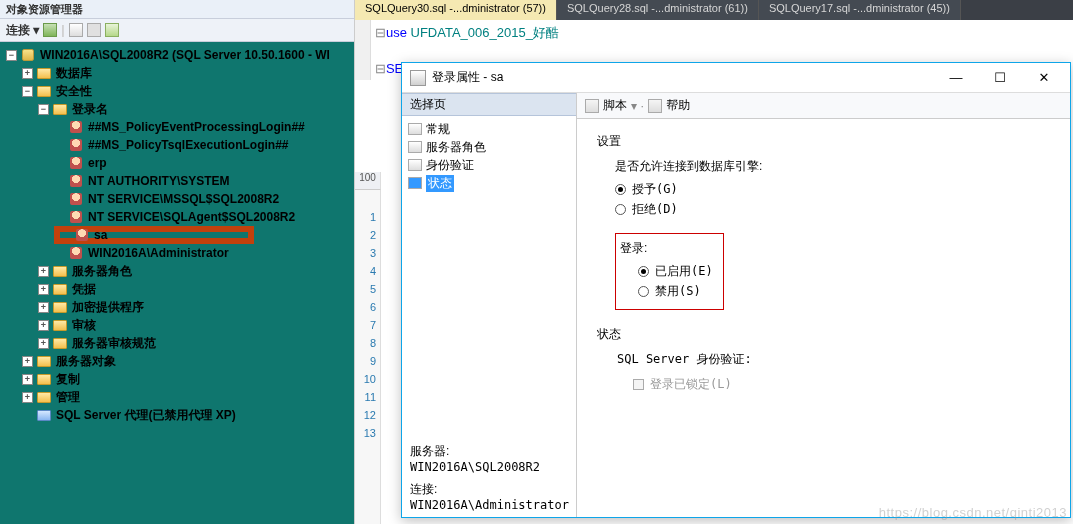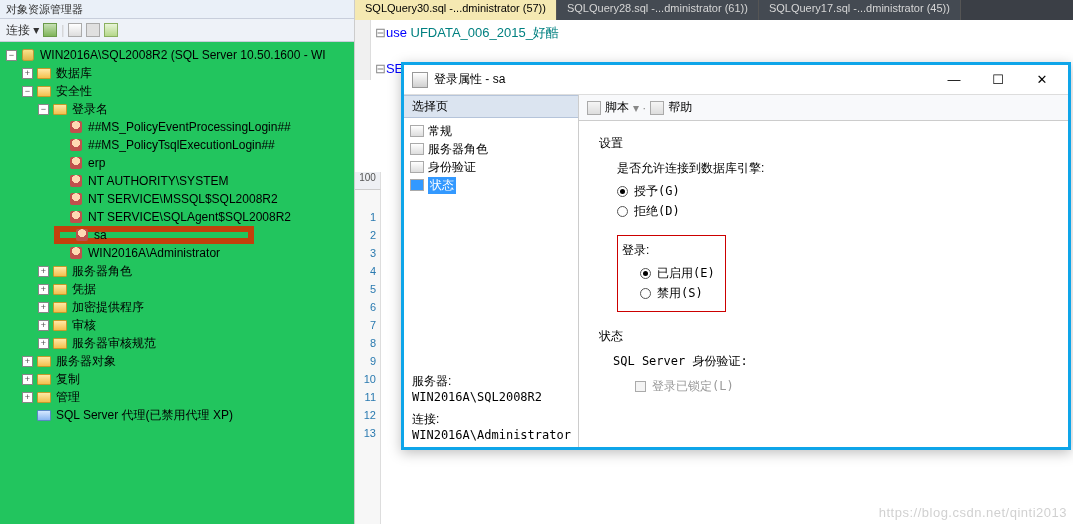--- a/index.html
+++ b/index.html
@@ -1,19 +1,19 @@
 <!DOCTYPE html>
 <html><head>
 <meta charset="utf-8">
 <style>
   * { box-sizing: border-box; font-family: "Microsoft YaHei", "Segoe UI", Tahoma, sans-serif; }
   body { margin: 0; width: 1073px; height: 524px; overflow: hidden; background: #fff; font-size: 12px; color: #000; position: relative; }
 
   
-  .left-panel { position: absolute; left: 0; top: 0; width: 355px; height: 524px; border-right: 1px solid #ccc; background: #22c55e; }
+  .left-panel { position: absolute; left: 0; top: 0; width: 355px; height: 524px; border-right: 1px solid #ccc; background: #0f766e; font-weight: bold; }
   .title-bar { height: 18px; background: #eaf0f8; padding: 2px 6px; font-size: 11px; color: #333; overflow: hidden; white-space: nowrap; }
   .toolbar { height: 24px; background: #eef2f8; border-top: 1px solid #c8cedb; border-bottom: 1px solid #c8cedb; padding: 2px 6px; display: flex; align-items: center; gap: 4px; color: #333; font-size: 12px; }
   .tb-icon { width: 14px; height: 14px; display: inline-block; }
   .tree { padding: 4px 0 4px 0; overflow: auto; height: calc(524px - 42px); }
   .node { display: flex; align-items: center; height: 18px; padding-right: 4px; white-space: nowrap; }
   .exp { width: 11px; height: 11px; border: 1px solid #888; background: #fff; margin-right: 3px; display: flex; align-items: center; justify-content: center; font-size: 9px; line-height: 9px; color: #555; flex: 0 0 auto; }
   .exp.blank { border: none; background: transparent; }
   .ind { display: inline-block; flex: 0 0 auto; }
   .nicon { width: 16px; height: 14px; margin-right: 4px; flex: 0 0 auto; display: flex; align-items: center; justify-content: center; }
   .folder { width: 14px; height: 11px; background: linear-gradient(#ffe9a6,#f4c04e); border: 1px solid #c79a2a; border-radius: 1px; }
@@ -32,21 +32,21 @@
   .gutter { position: absolute; left: 0; top: 0; width: 16px; height: 100%; background: #f0f0f0; border-right: 1px solid #ddd; }
   .code-line { line-height: 18px; white-space: pre; }
   .kw-blue { color: #0000ff; }
   .kw-teal { color: #008080; }
   .kw-red { color: #cc0000; }
   .nums-strip { position: absolute; left: 355px; top: 190px; width: 26px; bottom: 0; background: #f7f7f7; border-right: 1px solid #ddd; font-family: Consolas, monospace; font-size: 11px; color: #2a7ab0; text-align: right; padding-right: 4px; }
   .nums-strip div { height: 18px; line-height: 18px; }
   .nums-header { position: absolute; left: 355px; top: 172px; width: 26px; height: 18px; background: #eef0f4; border-bottom: 1px solid #ccc; border-right: 1px solid #ddd; font-size: 10px; text-align: center; color: #555; }
 
   
-  .dialog { position: absolute; left: 401px; top: 62px; width: 670px; height: 388px; background: #fff; border: 3px solid #0ea5e9; box-shadow: 0 3px 12px rgba(0,0,0,0.25); }
+  .dialog { position: absolute; left: 401px; top: 62px; width: 670px; height: 456px; background: #fff; border: 1px solid #0ea5e9; box-shadow: 0 3px 12px rgba(0,0,0,0.25); }
   .dlg-title { height: 30px; display: flex; align-items: center; padding: 0 4px 0 8px; border-bottom: 1px solid #ddd; }
   .dlg-title-icon { width: 16px; height: 16px; margin-right: 6px; background: linear-gradient(#fff,#d0d0d0); border: 1px solid #999; }
   .dlg-title-text { flex: 1; font-size: 12px; }
   .dlg-ctrls { display: flex; gap: 0; }
   .dlg-btn { width: 44px; height: 28px; display: flex; align-items: center; justify-content: center; font-size: 13px; }
   .dlg-body { display: flex; height: calc(100% - 30px); }
   .dlg-left { width: 175px; background: #fff; border-right: 1px solid #ccc; display: flex; flex-direction: column; }
   .dlg-sect-title { background: #dbe4f0; border: 1px solid #b5c4da; border-left: none; border-right: none; padding: 2px 8px; font-size: 12px; }
   .dlg-left-items { padding: 4px 6px; flex: 0 0 auto; }
   .dlg-li { display: flex; align-items: center; height: 18px; gap: 4px; }
@@ -358,21 +358,21 @@
               <span class="radio checked"></span>
               <span class="mono">已启用(E)</span>
             </div>
           <div class="opt" style="margin-left:18px">
               <span class="radio"></span>
               <span class="mono">禁用(S)</span>
             </div>
         </div>
         <div style="height:16px"></div>
         <div class="fieldset-label">状态</div>
-        <div class="mono" style="margin-left:14px">SQL Server 身份验证:</div>
+        <div class="mono" style="margin-left:20px">SQL Server 身份验证:</div>
         <div class="opt disabled" style="margin-left:36px;margin-top:6px">
             <span class="chkbox"></span>
             <span class="mono">登录已锁定(L)</span>
           </div>
       </div>
     </div>
   </div>
 </div>
 
 <div class="watermark">https://blog.csdn.net/qinti2013</div>

